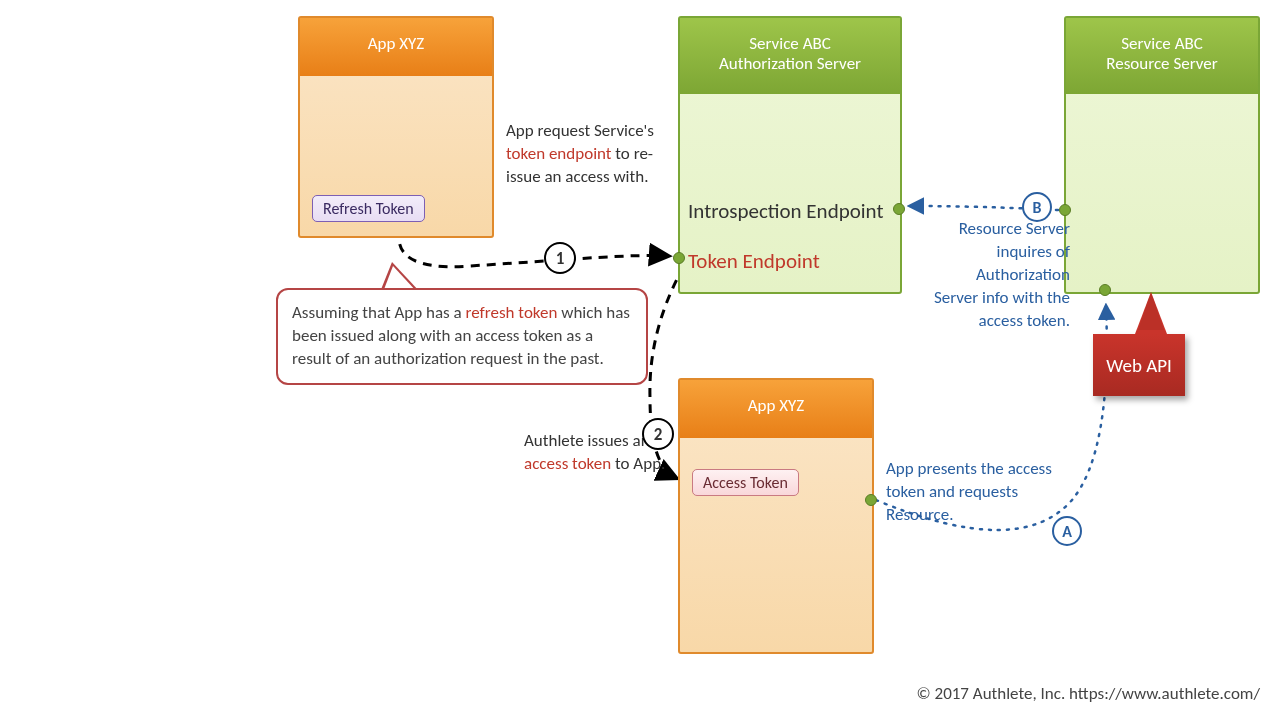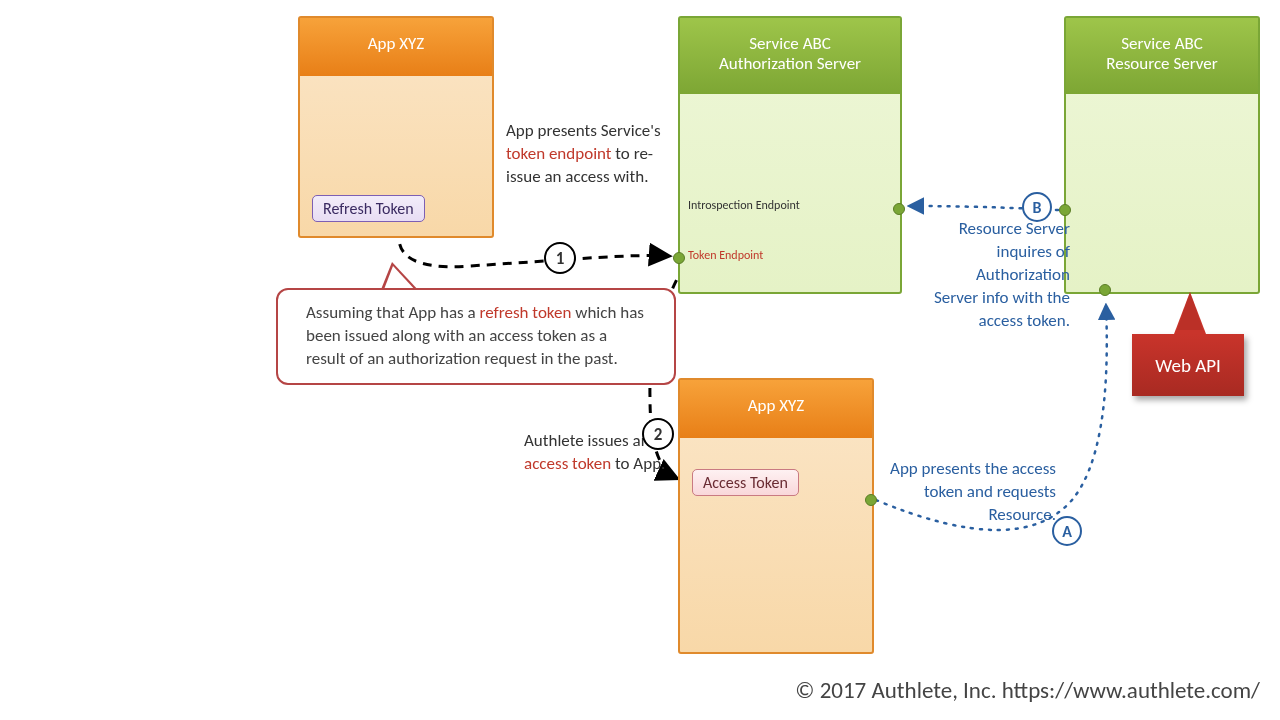--- a/index.html
+++ b/index.html
@@ -16,41 +16,41 @@
   .res{left:1064px;top:16px;width:192px;height:274px;border-color:#7aa636;background:linear-gradient(#eef7d8,#e5f2c6)}
   .res .hdr{background:linear-gradient(#9ec54a,#7da634);height:44px}
   
   .app2{left:678px;top:378px;width:192px;height:272px;border-color:#e08a2c;background:linear-gradient(#fbe6c8,#f8d8a8)}
   .app2 .hdr{background:linear-gradient(#f7a23a,#e87f17);height:26px}
   
   .chip{position:absolute;border:1px solid;border-radius:5px;font-size:16px;padding:3px 10px}
   .chip.refresh{left:312px;top:195px;background:linear-gradient(#f2ecf9,#e8ddf4);border-color:#7d5fb3;color:#3b2b62}
   .chip.access{left:692px;top:469px;background:linear-gradient(#fef1f2,#f9d7da);border-color:#c97a82;color:#6a2c33}
   
-  .ep{position:absolute;font-size:12px}
+  .ep{position:absolute;font-size:21px}
   .ep.intro{left:688px;top:198px;color:#333}
   .ep.token{left:688px;top:248px;color:#c0392b}
   .dot{position:absolute;width:10px;height:10px;border-radius:50%;background:#7aa636;border:1px solid #5a7d25}
   
-  .callout{position:absolute;left:276px;top:288px;width:340px;border:2px solid #b54545;border-radius:12px;background:#fff;padding:12px 28px;font-size:17px;line-height:1.35;color:#444}
+  .callout{position:absolute;left:276px;top:288px;width:340px;border:2px solid #b54545;border-radius:12px;background:#fff;padding:12px 14px;font-size:17px;line-height:1.35;color:#444}
   .callout-tail{position:absolute;left:380px;top:262px;width:0;height:0;border-left:12px solid transparent;border-right:28px solid transparent;border-bottom:30px solid #b54545}
   .callout-tail::after{content:"";position:absolute;left:-9px;top:4px;width:0;height:0;border-left:10px solid transparent;border-right:24px solid transparent;border-bottom:26px solid #fff}
   .red{color:#c0392b}
   
   .note{position:absolute;font-size:17px;line-height:1.35;color:#333}
   .note.blue{color:#2a5fa0}
   
-  .flag{position:absolute;left:1132px;top:334px;width:112px;height:62px;background:linear-gradient(#c9342b,#a82a22);color:#fff;font-size:19px;display:flex;align-items:center;justify-content:center;box-shadow:3px 4px 6px rgba(0,0,0,.35)}
+  .flag{position:absolute;left:1093px;top:334px;width:92px;height:62px;background:linear-gradient(#c9342b,#a82a22);color:#fff;font-size:19px;display:flex;align-items:center;justify-content:center;box-shadow:3px 4px 6px rgba(0,0,0,.35)}
   .flag::before{content:"";position:absolute;top:-42px;left:42px;width:0;height:0;border-left:16px solid transparent;border-right:16px solid transparent;border-bottom:42px solid #c9342b}
   .flag::after{content:"";position:absolute;top:-42px;left:45px;width:0;height:0;border-left:13px solid transparent;border-right:13px solid transparent;border-bottom:38px solid #a82a22;opacity:.4}
   
   .step{position:absolute;width:28px;height:28px;border:2.5px solid #000;border-radius:50%;background:#fff;display:flex;align-items:center;justify-content:center;font-size:17px;font-weight:600}
   .stepL{position:absolute;width:26px;height:26px;border:2.5px solid #2a5fa0;border-radius:50%;background:#fff;color:#2a5fa0;display:flex;align-items:center;justify-content:center;font-size:16px;font-weight:600}
   
-  .footer{position:absolute;right:20px;bottom:16px;font-size:23px;color:#444}
+  .footer{position:absolute;right:20px;bottom:16px;font-size:17px;color:#444}
   svg.paths{position:absolute;left:0;top:0;width:1280px;height:720px;pointer-events:none}
 </style>
 </head>
 <body>
 <div class="stage">
 
 <svg class="paths">
   <defs>
     <marker id="ah" viewBox="0 0 10 10" refX="8" refY="5" markerWidth="8" markerHeight="8" orient="auto-start-reverse">
       <path d="M0 0 L10 5 L0 10 z" fill="#000"></path>
@@ -94,26 +94,26 @@
 <div class="dot" style="left:1059px;top:204px"></div>
 <div class="dot" style="left:1099px;top:284px"></div>
 <div class="dot" style="left:865px;top:494px"></div>
 
 <div class="callout-tail"></div>
 <div class="callout">
   <span>Assuming that App has a </span><span class="red">refresh token</span><span> which has been issued along with an access token as a result of an authorization request in the past.</span>
 </div>
 
 <div class="note" style="left:506px;top:120px;width:170px">
-  <span>App presents Service's </span><span class="red">token endpoint</span><span> to re-issue an access with.</span>
+  <span>App request Service's </span><span class="red">token endpoint</span><span> to re-issue an access with.</span>
 </div>
 <div class="note" style="left:524px;top:430px;width:150px">
   <span>Authlete issues an </span><span class="red">access token</span><span> to App.</span>
 </div>
-<div class="note blue" style="left:886px;top:458px;width:170px;text-align:right">App presents the access token and requests Resource.</div>
+<div class="note blue" style="left:886px;top:458px;width:170px;text-align:left">App presents the access token and requests Resource.</div>
 <div class="note blue" style="left:930px;top:218px;width:140px;text-align:right">Resource Server inquires of Authorization Server info with the access token.</div>
 
 <div class="step" style="left:544px;top:242px">1</div>
 <div class="step" style="left:642px;top:418px">2</div>
 <div class="stepL" style="left:1052px;top:516px">A</div>
 <div class="stepL" style="left:1022px;top:192px">B</div>
 
 <div class="flag">Web API</div>
 
 <div class="footer">© 2017 Authlete, Inc.  https://www.authlete.com/</div>

